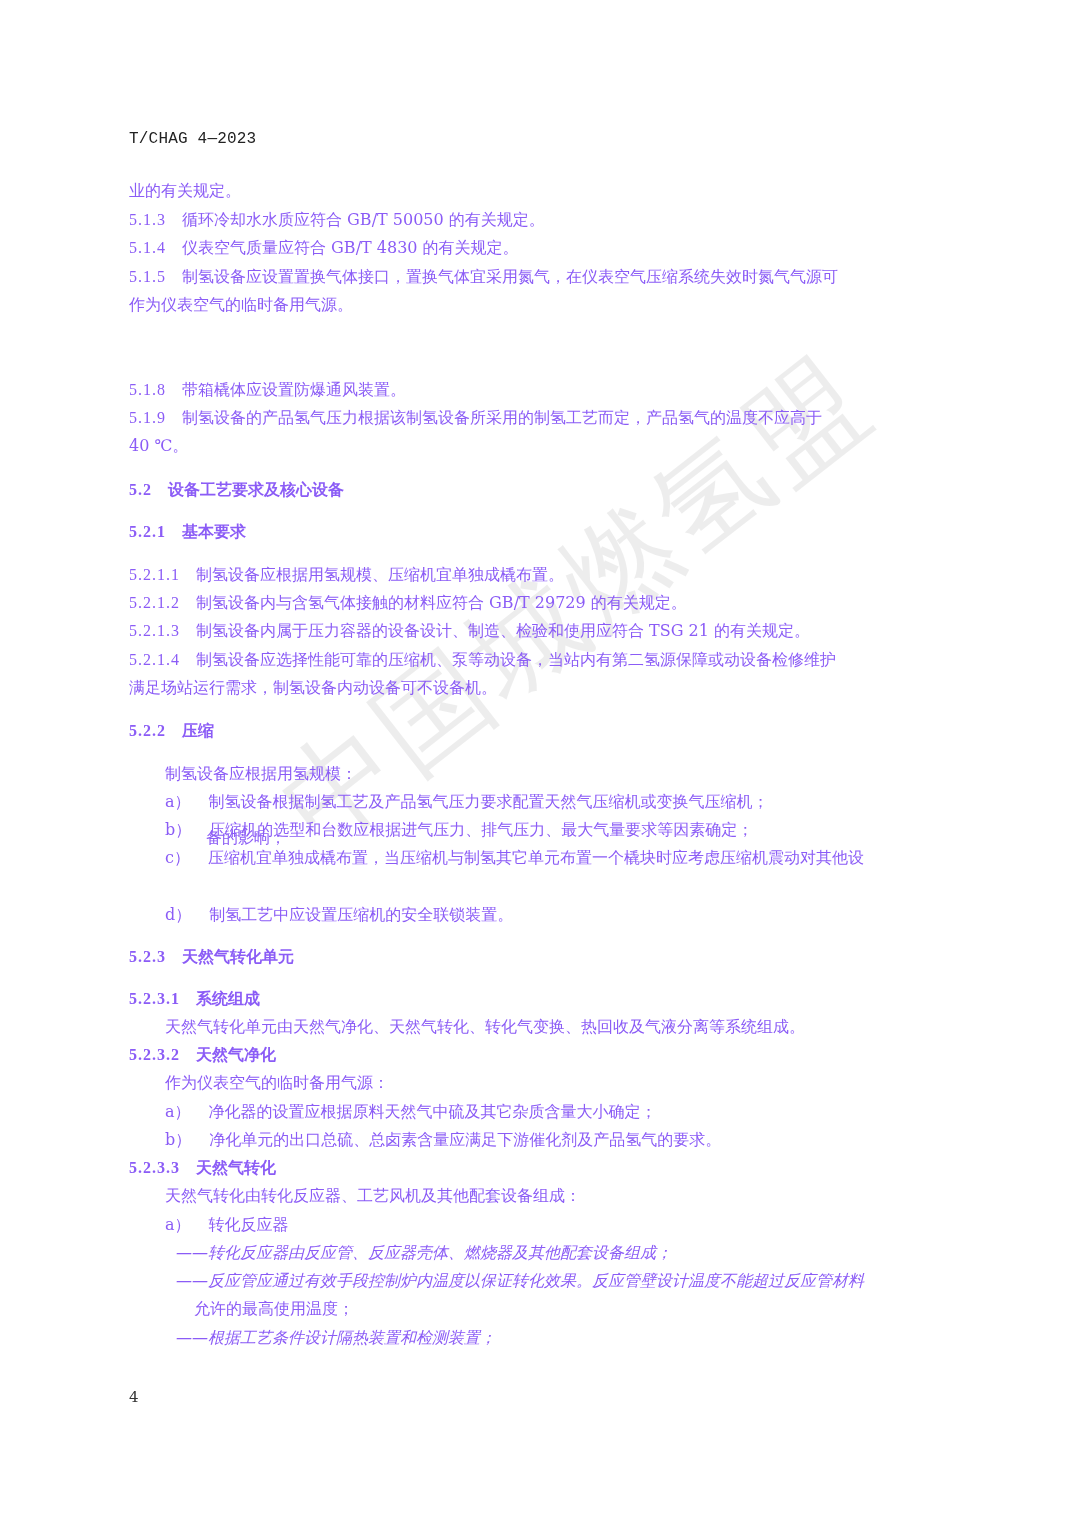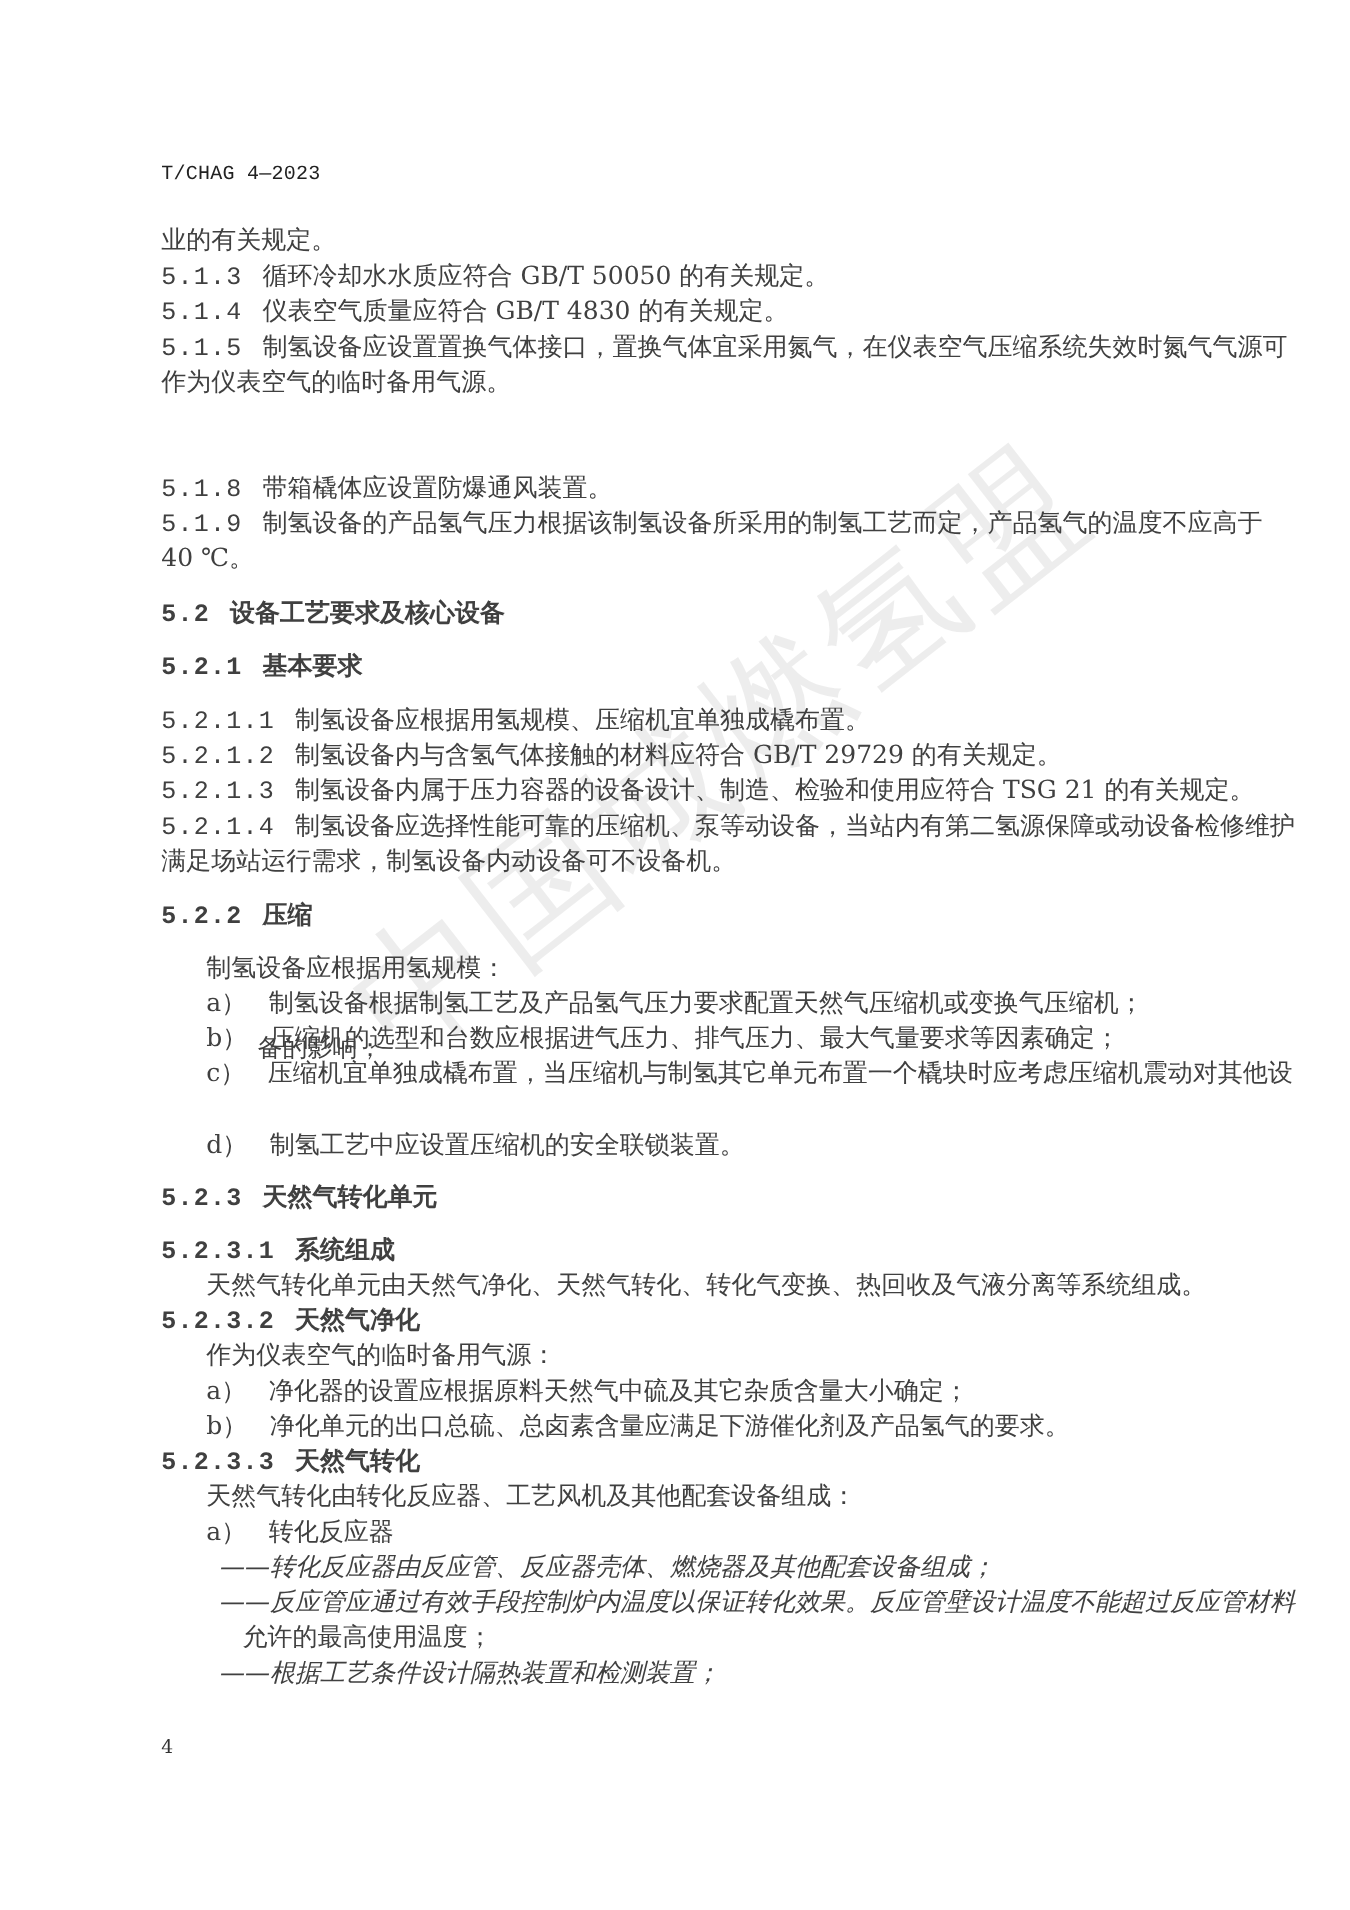--- a/index.html
+++ b/index.html
@@ -1,22 +1,22 @@
 <!DOCTYPE html>
 <html><head>
   <meta charset="utf-8">
   <style>
     html, body { margin: 0; padding: 0; background: #ffffff; }
     body { width: 1080px; height: 1528px; position: relative; overflow: hidden;
            font-family: "DejaVu Serif", "Liberation Serif", serif; color: #1a1a1a; }
     .page { position: absolute; left: 0; top: 0; width: 1080px; height: 1528px; }
     .hdr { position: absolute; left: 129px; top: 130px; font-family: "Liberation Mono", "DejaVu Sans Mono", monospace;
            font-size: 16px; color: #222; letter-spacing: 0.2px; text-align: center; }
-    .ln { position: absolute; left: 129px; font-size: 20px; line-height: 20px; white-space: nowrap; color: #404040; }
-    .num { font-family: Liberation Mono, monospace; letter-spacing: 1px; display: inline-block; }
+    .ln { position: absolute; left: 129px; font-size: 16px; line-height: 20px; white-space: nowrap; color: #8b5cf6; }
+    .num { font-family: Liberation Serif, serif; letter-spacing: 1px; display: inline-block; }
     .bold { font-family: "DejaVu Sans", "Liberation Sans", sans-serif; font-weight: bold; }
     .sp { display: inline-block; width: 16px; }
     .sp2 { display: inline-block; width: 18px; }
     .ind1 { left: 165px; }
     .dash { left: 176px; font-style: italic; }
     .pgn { position: absolute; left: 129px; top: 1388px; font-size: 15px; color: #333; }
     .wm { position: absolute; left: 250px; top: 760px; font-family: "DejaVu Sans", sans-serif;
           font-size: 112px; color: rgba(0,0,0,0.07); transform: rotate(-38deg); transform-origin: left top;
           white-space: nowrap; letter-spacing: 6px; pointer-events: none; }
   </style>

